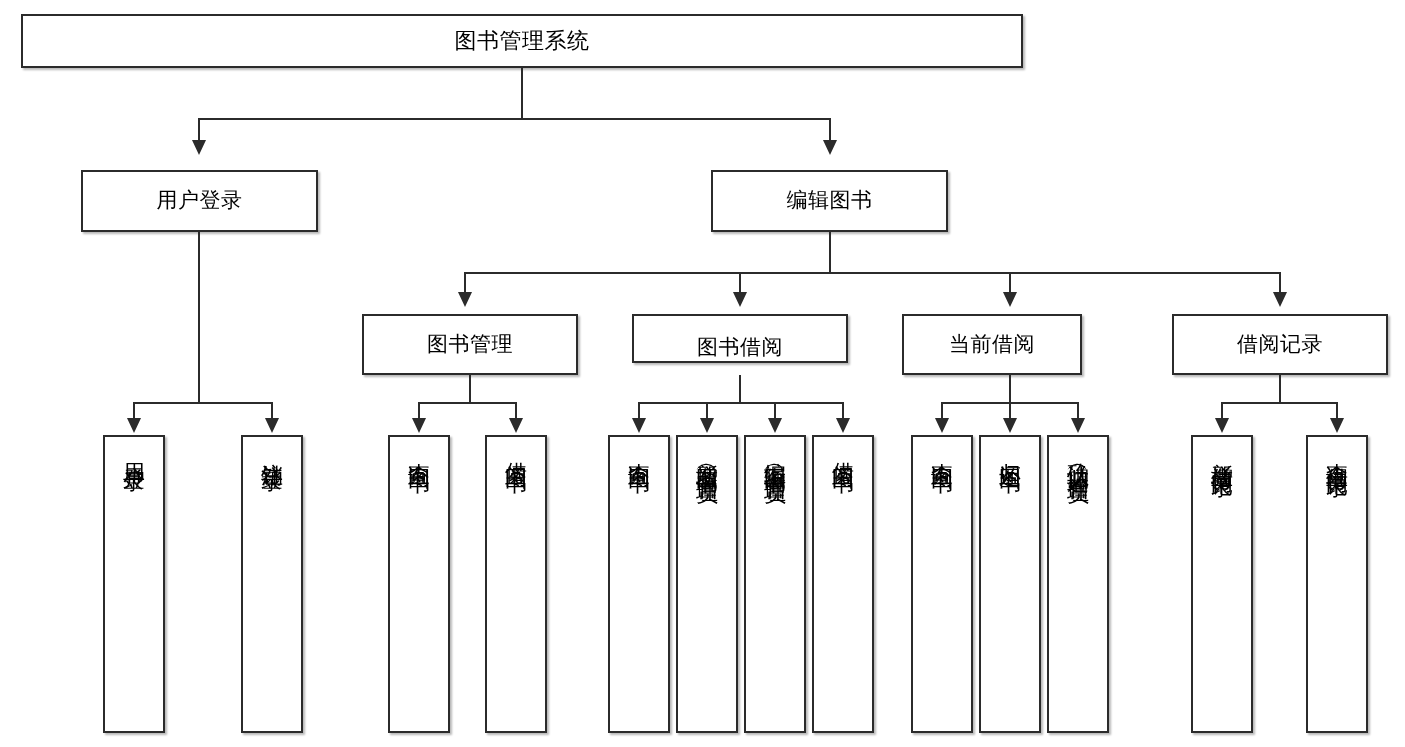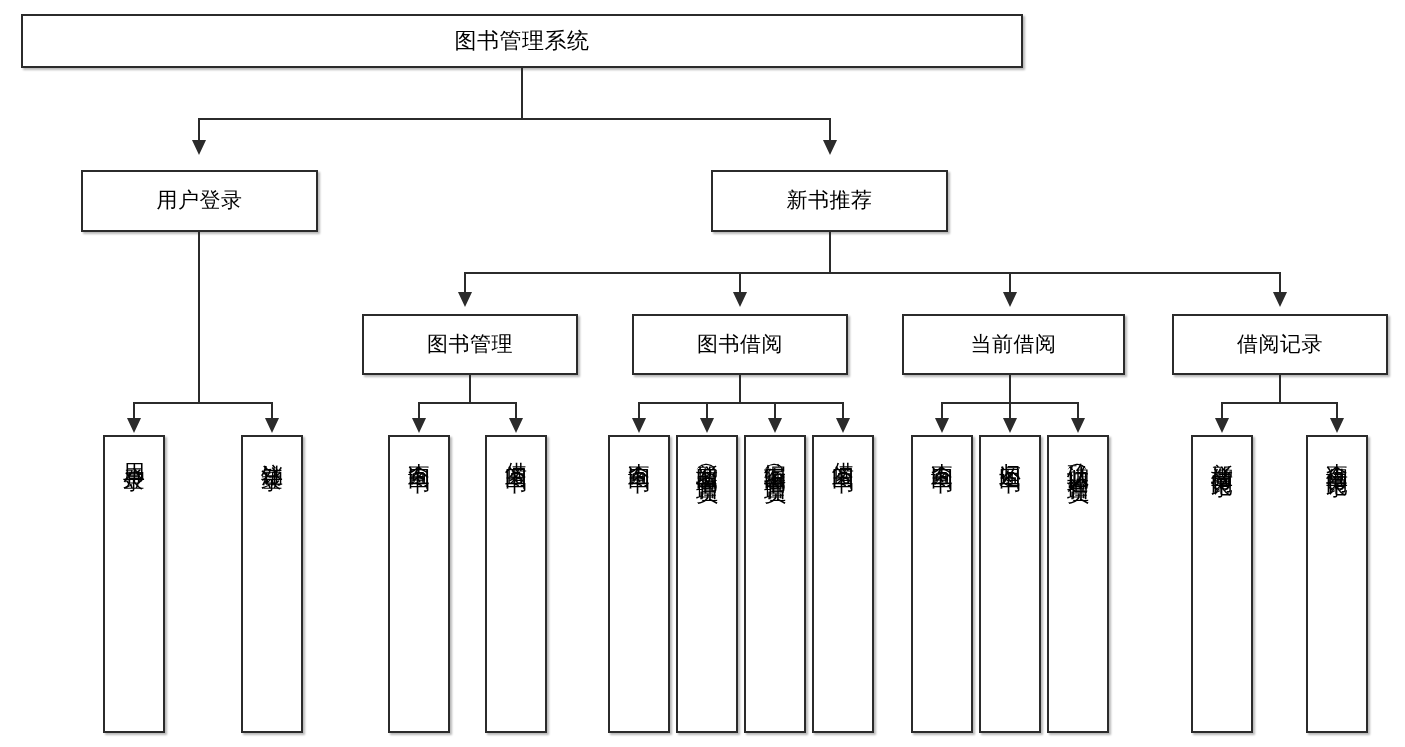--- a/index.html
+++ b/index.html
@@ -91,21 +91,21 @@
 
   <div class="ln vln" style="left:198px; top:118px; width:2px; height:28px;"></div>
   <div class="arrow" style="left:192px; top:140px;"></div>
   <div class="ln vln" style="left:829px; top:118px; width:2px; height:28px;"></div>
   <div class="arrow" style="left:823px; top:140px;"></div>
 
   <div class="node h" style="left:81px; top:170px; width:237px; height:62px;">
     <span>用户登录</span>
   </div>
   <div class="node h" style="left:711px; top:170px; width:237px; height:62px;">
-    <span>新书推荐</span>
+    <span>编辑图书</span>
   </div>
 
   <div class="ln vln" style="left:198px; top:232px; width:2px; height:170px;"></div>
   <div class="ln hln" style="left:133px; top:402px; width:138px; height:2px;"></div>
   <div class="ln vln" style="left:133px; top:402px; width:2px; height:18px;"></div>
   <div class="arrow" style="left:127px; top:418px;"></div>
   <div class="ln vln" style="left:271px; top:402px; width:2px; height:18px;"></div>
   <div class="arrow" style="left:265px; top:418px;"></div>
 
   <div class="ln vln" style="left:829px; top:232px; width:2px; height:40px;"></div>
@@ -115,24 +115,24 @@
   <div class="ln vln" style="left:739px; top:272px; width:2px; height:22px;"></div>
   <div class="arrow" style="left:733px; top:292px;"></div>
   <div class="ln vln" style="left:1009px; top:272px; width:2px; height:22px;"></div>
   <div class="arrow" style="left:1003px; top:292px;"></div>
   <div class="ln vln" style="left:1279px; top:272px; width:2px; height:22px;"></div>
   <div class="arrow" style="left:1273px; top:292px;"></div>
 
   <div class="node h" style="left:362px; top:314px; width:216px; height:61px;">
     <span>图书管理</span>
   </div>
-  <div class="node h" style="left:632px; top:314px; width:216px; height:61px;">
+  <div class="node h" style="left:632px; top:314px; width:216px; height:49px;align-items:flex-end;">
     <span>图书借阅</span>
   </div>
-  <div class="node h" style="left:902px; top:314px; width:223px; height:61px;">
+  <div class="node h" style="left:902px; top:314px; width:180px; height:61px;">
     <span>当前借阅</span>
   </div>
   <div class="node h" style="left:1172px; top:314px; width:216px; height:61px;text-align:center;">
     <span>借阅记录</span>
   </div>
 
   <div class="ln vln" style="left:469px; top:375px; width:2px; height:27px;"></div>
   <div class="ln hln" style="left:418px; top:402px; width:99px; height:2px;"></div>
   <div class="ln vln" style="left:418px; top:402px; width:2px; height:18px;"></div>
   <div class="arrow" style="left:412px; top:418px;"></div>

